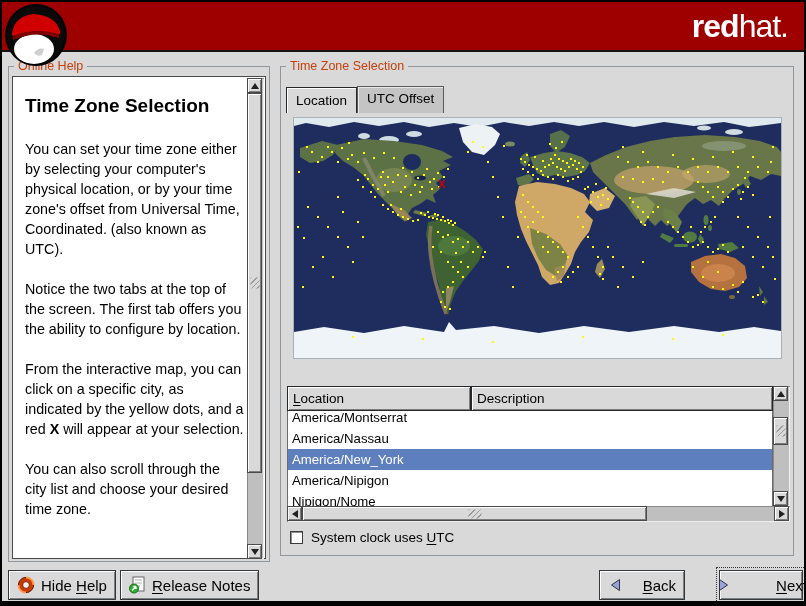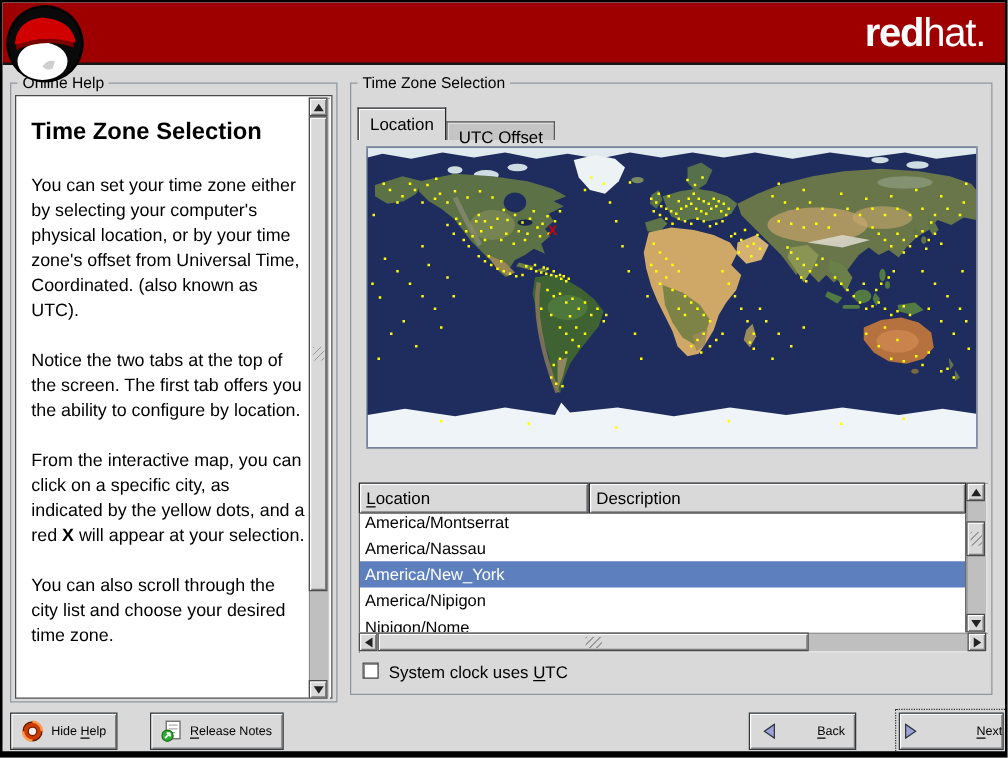--- a/index.html
+++ b/index.html
@@ -10,21 +10,21 @@
     font-family:"Liberation Sans", sans-serif; overflow:hidden; color:#000;
   }
   
   .header { position:absolute; left:0; top:0; width:100%; height:50px; background:#9e0000; border-bottom:2px solid #141414; }
   .logo { position:absolute; left:2px; top:1px; width:64px; height:64px; z-index:6; }
   .brand { position:absolute; right:16px; top:6px; color:#fff; font-size:32px; letter-spacing:-1px; z-index:5; }
   .brand .b1 { font-weight:700;margin-left:39px; }
   .brand .b2 { font-weight:400; }
   
   .groupbox { position:absolute; border:1px solid #8f969e; }
-  .glabel { position:absolute; top:-8px; left:5px; background:#d9d9d9; padding:0 4px; font-size:12.5px; color:#000000; white-space:nowrap; }
+  .glabel { position:absolute; top:-8px; left:5px; background:#d9d9d9; padding:0 4px; font-size:12.5px; color:#c2410c; white-space:nowrap; }
   .help-frame { left:6px; top:64px; width:262px; height:496px; }
   .tz-frame { left:278px; top:64px; width:514px; height:490px; }
   
   .help-viewport { position:absolute; left:3px; top:9px; width:254px; height:483px; background:#fff; border:1px solid #4a4a4a; }
   .help-text { position:absolute; left:2px; top:2px; right:19px; bottom:2px; overflow:hidden; padding:8px 2px 0 10px; }
   .help-text h1 { font-size:19px; font-weight:700; margin:8px 0 22px 0; }
   .help-text p { font-size:14.3px; line-height:20px; margin:0 0 20px 0; }
   
   .sb { position:absolute; background:#bfbfbf; box-shadow:inset 1px 1px 0 #8a8a8a, inset -1px -1px 0 #efefef; }
   .sb-btn { position:absolute; width:15px; height:15px; background:#d9d9d9; border:1px solid #4a4a4a;
@@ -37,48 +37,48 @@
   .tri-up    { width:0; height:0; border-left:4px solid transparent; border-right:4px solid transparent; border-bottom:6px solid #222; }
   .tri-down  { width:0; height:0; border-left:4px solid transparent; border-right:4px solid transparent; border-top:6px solid #222; }
   .tri-left  { width:0; height:0; border-top:4px solid transparent; border-bottom:4px solid transparent; border-right:6px solid #222; }
   .tri-right { width:0; height:0; border-top:4px solid transparent; border-bottom:4px solid transparent; border-left:6px solid #222; }
   .help-vscroll { right:1px; top:1px; width:17px; height:481px; }
   
   .tabs { position:absolute; left:5px; top:19px; display:flex; align-items:flex-end; }
   .tab { font-size:13.5px; padding:0 9px; white-space:nowrap; }
   .tab.active { height:26px; line-height:26px; background:#d9d9d9; border:1px solid #26292c; border-bottom:none;
                 box-shadow:inset 1px 1px 0 #fff; position:relative; z-index:2; }
-  .tab.inactive { height:15px; line-height:23px; background:#c4c4c4; border:1px solid #5a5a5a; border-bottom:none;
+  .tab.inactive { height:27px; line-height:23px; background:#c4c4c4; border:1px solid #5a5a5a; border-bottom:none;
                   box-shadow:inset 1px 1px 0 #e8e8e8; }
   
   .map-box { position:absolute; left:12px; top:50px; width:489px; height:242px; border:1px solid #a8b0b8; background:#1e2c5e; }
   .map-box svg { display:block; }
   
   .th { position:absolute; height:25px; line-height:24px; background:#d9d9d9; border:1px solid #26292c;
         box-shadow:inset 1px 1px 0 #fff, inset -1px -1px 0 #7d7d7d; font-size:13.5px; padding-left:5px; }
   .th-loc  { left:6px;  top:319px; width:184px; }
   .th-desc { left:190px; top:319px; width:302px; }
   .rows { position:absolute; left:6px; top:344px; width:486px; height:95px; background:#fff;
           border-left:1px solid #6a6a6a; border-right:1px solid #6a6a6a; overflow:hidden; }
   .row { position:absolute; left:0; width:100%; height:21px; line-height:21px; font-size:13.2px; white-space:nowrap; }
   .row .rc1 { position:absolute; left:4px; }
   .row .rc2 { position:absolute; left:188px; right:2px; overflow:hidden; white-space:nowrap;margin-top:40px; }
   .row.selected { background:#5d7fbe; color:#fff; }
   .tbl-vscroll { left:492px; top:319px; width:17px; height:120px; }
   .tbl-hscroll { left:6px; top:439px; width:503px; height:16px; }
   
-  .check-row { position:absolute; left:9px; top:463px; display:flex; align-items:flex-start; }
+  .check-row { position:absolute; left:9px; top:463px; display:flex; align-items:center; }
   .checkbox { width:13px; height:13px; background:#fff; border:1px solid #3c3c3c;
               box-shadow:inset 1px 1px 0 #909090; }
   .check-row label { margin-left:8px; font-size:13.5px; }
   .u { text-decoration:underline; text-underline-offset:2px; }
   
   .btn { position:absolute; top:568px; height:30px; background:#d9d9d9; border:1px solid #33383d;
          box-shadow:inset 1px 1px 0 #fff, inset -1px -1px 0 #7d7d7d;
-         display:flex; align-items:center; font-size:10px; padding:0 8px; cursor:default; }
+         display:flex; align-items:center; font-size:15px; padding:0 8px; cursor:default; }
   .btn svg { margin-right:6px; flex:0 0 auto; }
   .btn-hide    { left:6px; }
   .btn-release { left:118px; }
   .btn-back { left:597px; width:86px; justify-content:space-between; }
   .btn-next { left:717px; width:84px; justify-content:center; outline:1px dotted #333; outline-offset:2px;gap:39px; }
 </style>
 </head>
 <body>
 
 <div class="window">

